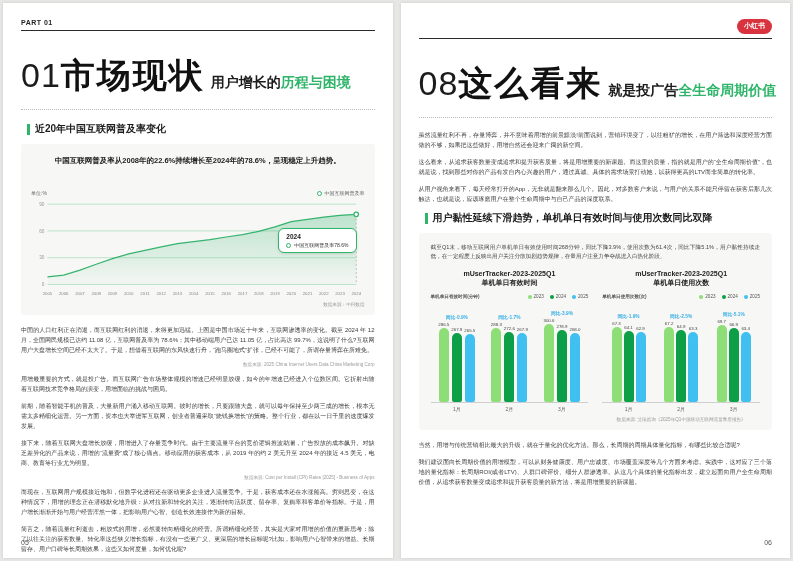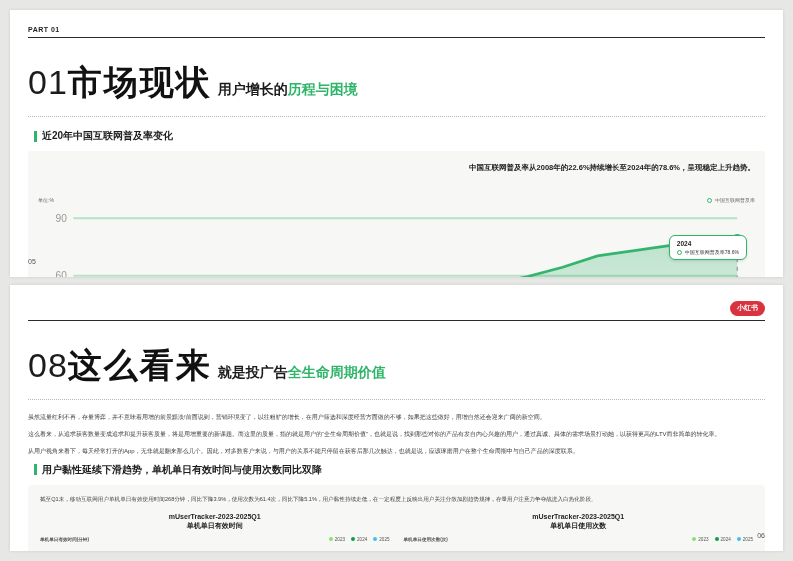--- a/index.html
+++ b/index.html
@@ -6,22 +6,22 @@
   body{
     width:793px;height:561px;
     background:#e7e7e5;
     font-family:"Liberation Sans","DejaVu Sans",sans-serif;
     color:#333;
     -webkit-font-smoothing:antialiased;
   }
   .spread{
     width:793px;height:561px;
     box-sizing:border-box;
-    padding:10px;
-    display:flex;gap:8px;flex-direction:column;
+    padding:3px;
+    display:flex;gap:8px;
   }
   .page{
     flex:1;background:#ffffff;
     box-sizing:border-box;
     padding:16px 18px 12px 18px;
     position:relative;
     box-shadow:0 0 3px rgba(0,0,0,.12);
     overflow:hidden;
   }
   
@@ -38,21 +38,21 @@
   .t-main{font-size:34px;font-weight:900;color:#111;letter-spacing:2px;}
   .t-sub{font-size:14px;font-weight:800;color:#1c1c1c;margin-left:6px;}
   .green{color:#2fb56a;}
   .dotted-rule{border:none;border-top:1.5px dotted #b9b9b9;margin:10px 0 12px 0;}
   
   .section-head{display:flex;align-items:center;gap:5px;margin:2px 0 8px 6px;}
   .gbar{width:3px;height:11px;background:#2fb56a;display:inline-block;}
   .section-title{font-size:10px;font-weight:bold;color:#1d1d1d;}
   
   .card{background:#f7f7f5;border-radius:3px;padding:10px 10px 8px 10px;margin-bottom:10px;}
-  .chart-headline{font-size:7.5px;font-weight:bold;color:#222;text-align:right;margin:2px 0 24px 0;}
+  .chart-headline{font-size:7.5px;font-weight:bold;color:#222;text-align:center;margin:2px 0 24px 0;}
   .chart-meta{display:flex;justify-content:space-between;align-items:center;font-size:5px;color:#666;margin-bottom:2px;}
   .legend-item{display:flex;align-items:center;gap:3px;}
   .ring{width:5px;height:5px;border:1.4px solid #2fb56a;border-radius:50%;display:inline-block;background:#fff;box-sizing:border-box;}
   .line-chart-wrap{position:relative;}
   .line-chart-wrap svg{display:block;width:100%;height:auto;}
   .tooltip{
     position:absolute;right:8px;top:30px;
     background:#fff;border:1.4px solid #2fb56a;border-radius:6px;
     padding:4px 7px;box-shadow:0 1px 3px rgba(0,0,0,.12);
   }

